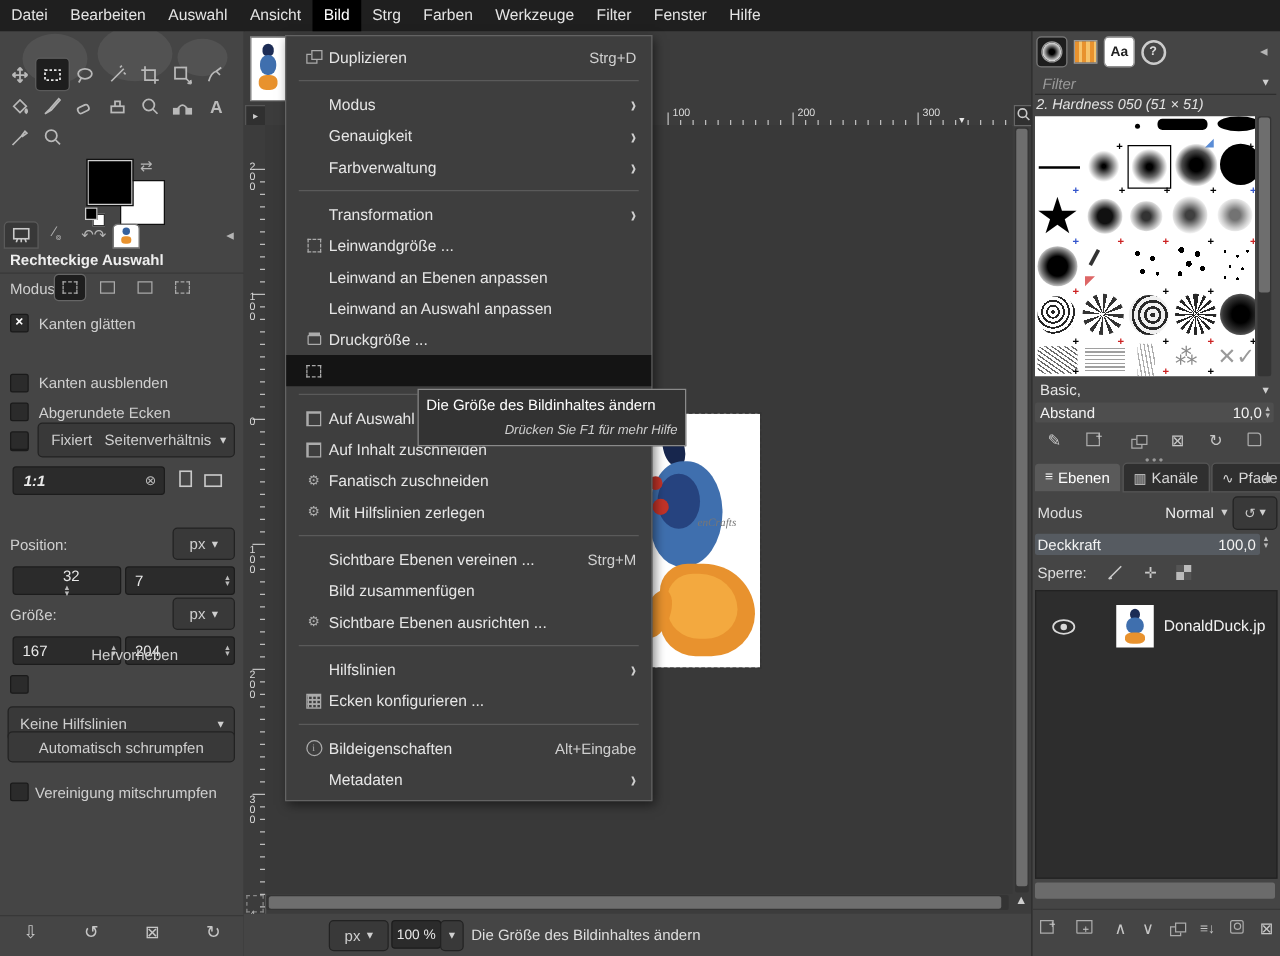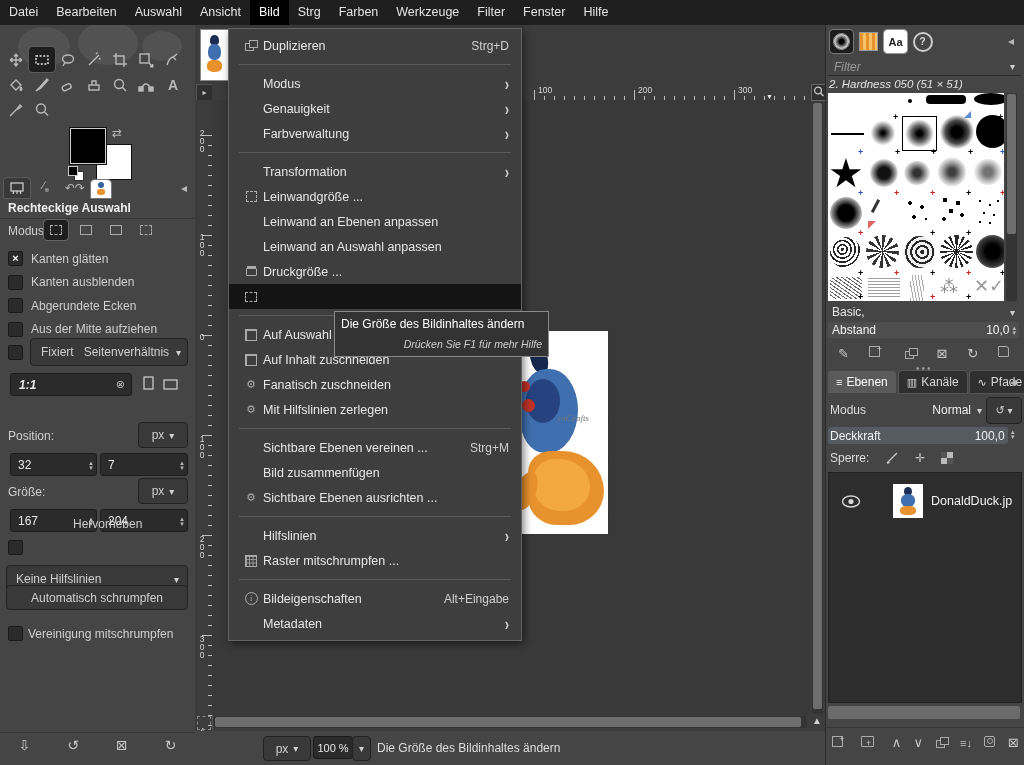--- a/index.html
+++ b/index.html
@@ -247,21 +247,21 @@
       <div class="modebtn">
           <span class="msq dash"></span>
         </div>
     </div>
 
     <div class="abs" id="optchecks" style="left:8px;top:222px;width:184px;">
         <div style="display: flex; align-items: center; gap: 8px; height: 23.5px;">
           <span class="chk">×</span>
           <span class="lbl">Kanten glätten</span>
         </div>
-        <div style="display: flex; align-items: center; gap: 8px; height: 23.5px;">
+        <div style="display: flex; align-items: center; gap: 8px; height: 23.5px; margin-top: 24px;">
           <span class="chk"></span>
           <span class="lbl">Kanten ausblenden</span>
         </div>
         <div style="display: flex; align-items: center; gap: 8px; height: 23.5px;">
           <span class="chk"></span>
           <span class="lbl">Abgerundete Ecken</span>
         </div>
         <div style="display: flex; align-items: center; gap: 8px; height: 23.5px;">
           <span class="chk"></span>
           <span class="lbl">Aus der Mitte aufziehen</span>
@@ -284,21 +284,21 @@
       </svg>
     <svg class="abs li" width="17" height="15" style="left:163px;top:352px;">
         <rect x="1" y="3" width="13" height="9"></rect>
       </svg>
 
     <div class="abs lbl" style="left:8px;top:404px;">Position:</div>
     <div class="abs btn" style="left:138px;top:397px;width:48px;height:24px;display:flex;align-items:center;justify-content:center;gap:5px;">
       <span>px</span>
         <span class="chev">▾</span>
     </div>
-    <div class="abs inp" style="left:10px;top:428px;width:85px;height:21px;display:flex;align-items:center;">
+    <div class="abs inp" style="left:10px;top:428px;width:85px;height:21px;display:flex;align-items:center;flex-direction:column;">
       <span style="flex:1;padding-left:7px;">32</span><span class="spinner">
           <span>▴</span>
           <span>▾</span>
         </span>&nbsp;
     </div>
     <div class="abs inp" style="left:100px;top:428px;width:86px;height:21px;display:flex;align-items:center;">
       <span style="flex:1;padding-left:7px;">7</span><span class="spinner">
           <span>▴</span>
           <span>▾</span>
         </span>&nbsp;
@@ -620,21 +620,21 @@
       <div class="msep"></div>
       <div class="mrow">
         <span class="mico"></span>
         <span class="mlabel">Hilfslinien</span>
         <span class="msub">›</span>
       </div>
       <div class="mrow">
         <span class="mico">
           <span class="gridic"></span>
         </span>
-        <span class="mlabel">Raster mitschrumpfen ...</span>
+        <span class="mlabel">Ecken konfigurieren ...</span>
       </div>
       <div class="msep"></div>
       <div class="mrow">
         <span class="mico">
           <span class="infic">i</span>
         </span>
         <span class="mlabel">Bildeigenschaften</span>
         <span class="mshort">Alt+Eingabe</span>
       </div>
       <div class="mrow">

